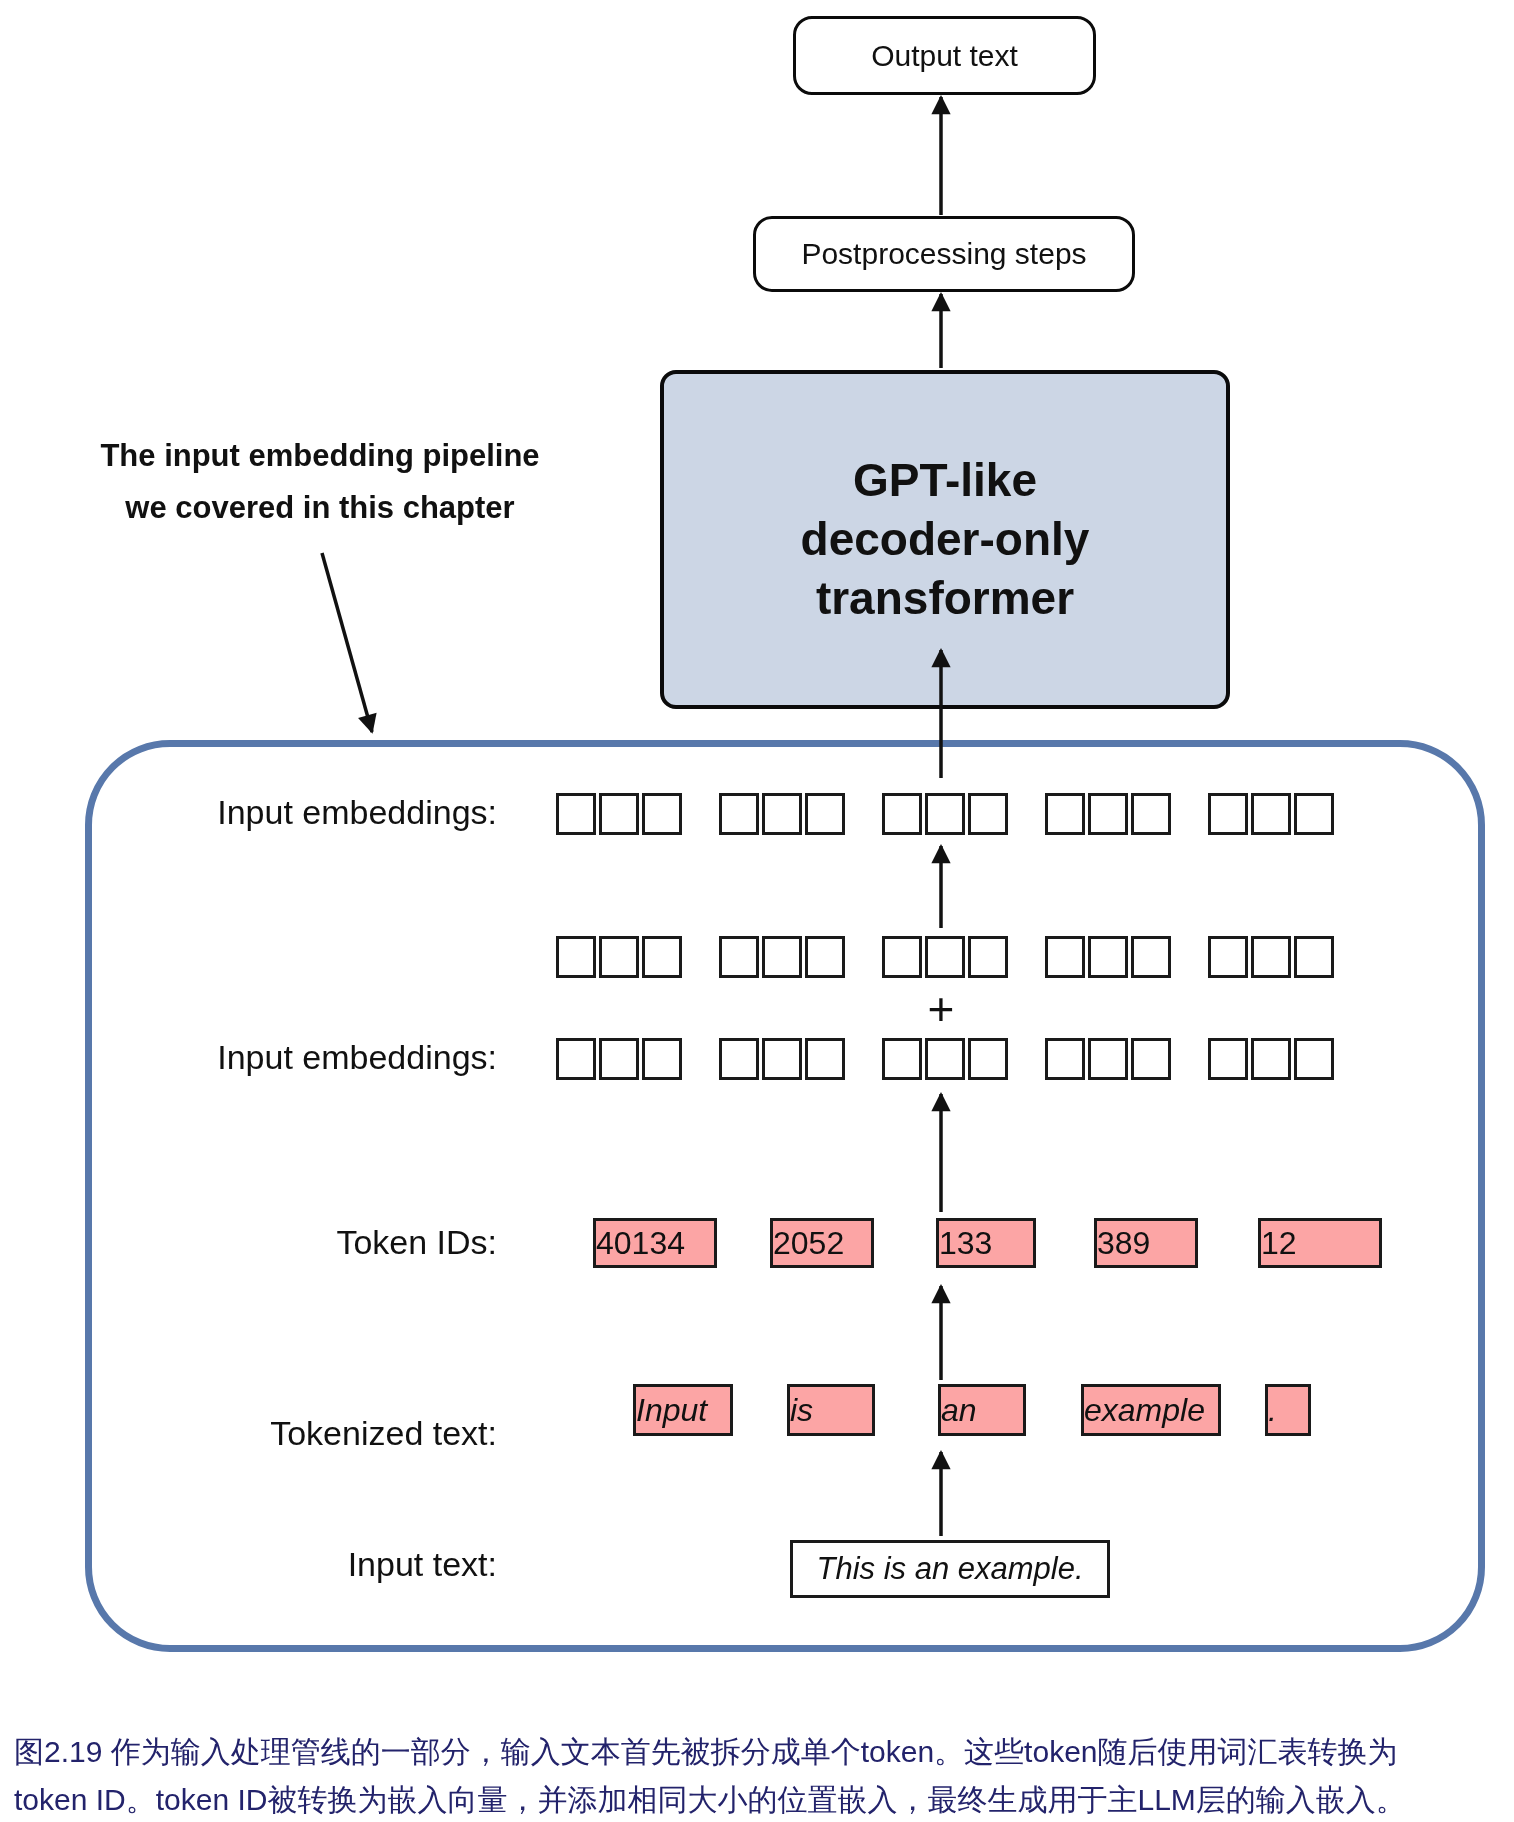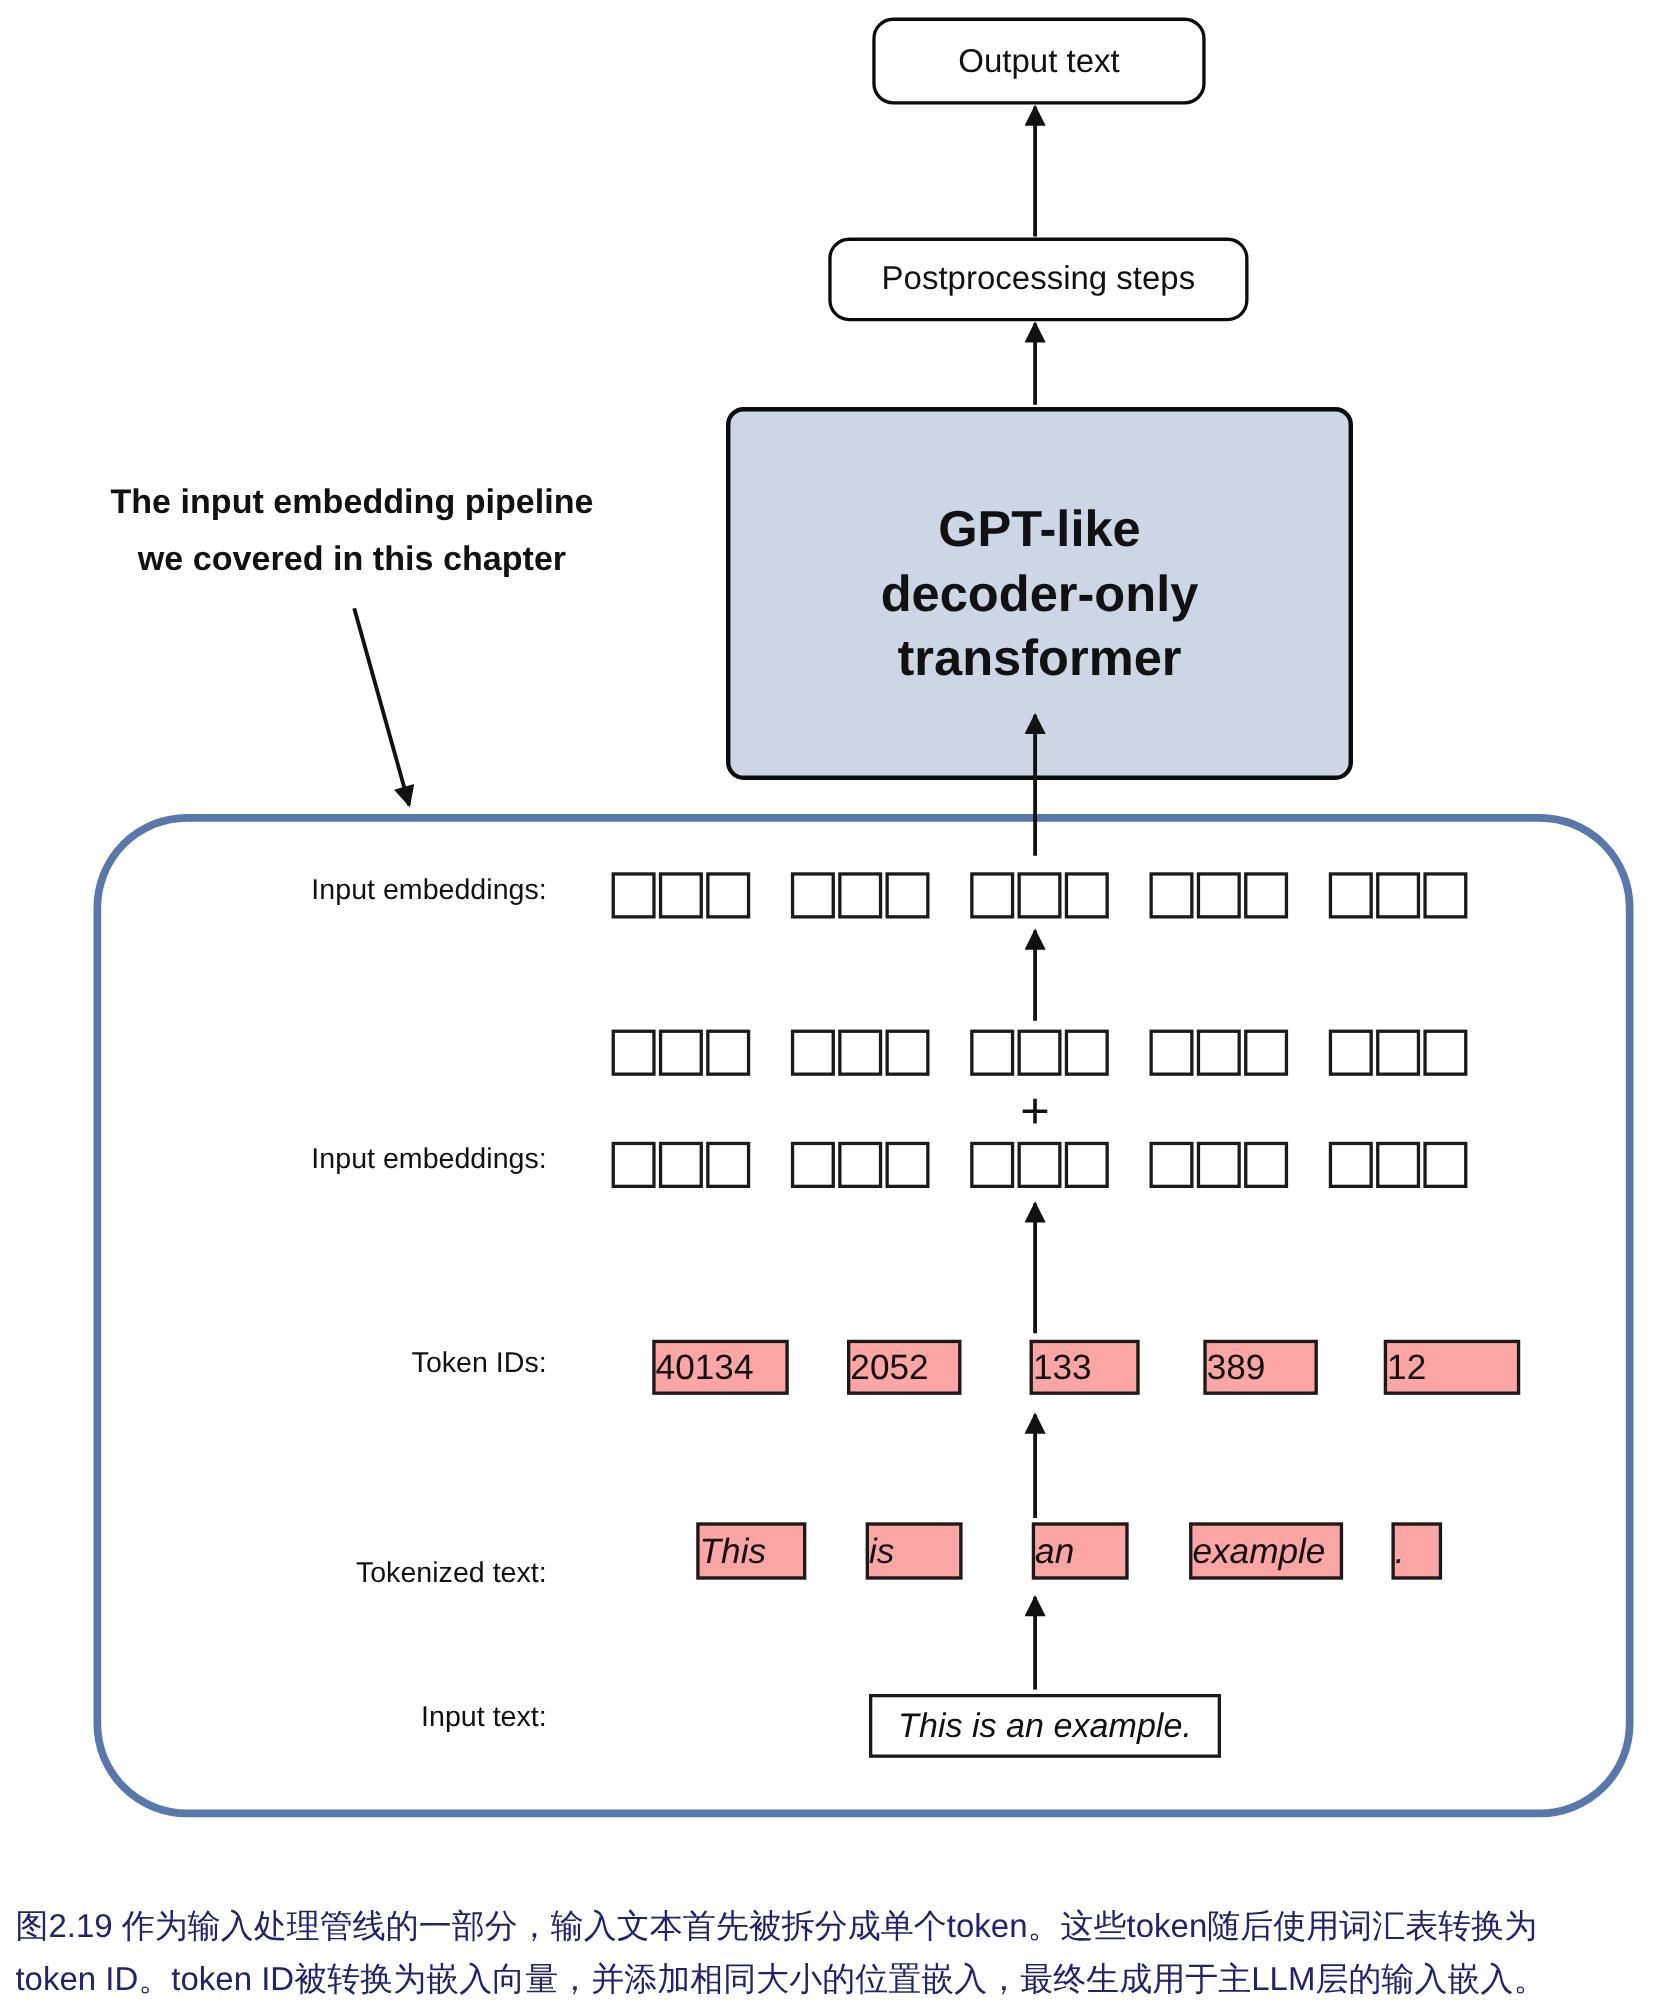--- a/index.html
+++ b/index.html
@@ -17,21 +17,21 @@
            display:flex;flex-direction:column;align-items:center;justify-content:center;
            font-size:46px;font-weight:bold;line-height:1.28;z-index:5;}
 
   .annotation{position:absolute;left:95px;top:430px;width:450px;text-align:center;
               font-size:31px;font-weight:bold;line-height:52px;z-index:10;}
 
   .pipeline-container{position:absolute;left:85px;top:740px;width:1400px;height:912px;
                       border:7px solid var(--container-border,#5878ab);border-radius:85px;
                       box-sizing:border-box;background:transparent;z-index:1;}
 
-  .row-label{position:absolute;left:100px;width:397px;text-align:right;font-size:26px;z-index:10;}
+  .row-label{position:absolute;left:100px;width:397px;text-align:right;font-size:34px;z-index:10;}
   .label-0{top:793px;}  .label-1{top:936px;}  .label-2{top:1038px;}
   .label-3{top:1223px;} .label-4{top:1390px;margin-top:24px;} .label-5{top:1545px;}
 
   .squares-row{position:absolute;left:0;width:1514px;height:44px;z-index:10;}
   .sq-group{position:absolute;top:0;display:flex;gap:3px;}
   .sq{width:40px;height:42px;border:3px solid #1a1a1a;box-sizing:border-box;background:#fff;}
 
   .plus{position:absolute;left:911px;top:984px;width:60px;height:50px;text-align:center;
         font-size:46px;font-weight:400;line-height:50px;z-index:10;}
 
@@ -161,21 +161,21 @@
   <div class="plus">+</div>
 
   <div id="tokenid-row">
       <div class="value-box" style="left: 557px; width: 124px; top: 1218px; height: 50px; line-height: 44px;">40134</div>
       <div class="value-box" style="left: 734px; width: 104px; top: 1218px; height: 50px; line-height: 44px;">2052</div>
       <div class="value-box" style="left: 900px; width: 100px; top: 1218px; height: 50px; line-height: 44px;">133</div>
       <div class="value-box" style="left: 1058px; width: 104px; top: 1218px; height: 50px; line-height: 44px;">389</div>
       <div class="value-box" style="left: 1222px; width: 124px; top: 1218px; height: 50px; line-height: 44px;">12</div>
     </div>
   <div id="token-row">
-      <div class="value-box italic" style="left: 597px; width: 100px; top: 1384px; height: 52px; line-height: 46px;">This</div>
+      <div class="value-box italic" style="left: 597px; width: 100px; top: 1384px; height: 52px; line-height: 46px;">Input</div>
       <div class="value-box italic" style="left: 751px; width: 88px; top: 1384px; height: 52px; line-height: 46px;">is</div>
       <div class="value-box italic" style="left: 902px; width: 88px; top: 1384px; height: 52px; line-height: 46px;">an</div>
       <div class="value-box italic" style="left: 1045px; width: 140px; top: 1384px; height: 52px; line-height: 46px;">example</div>
       <div class="value-box italic" style="left: 1229px; width: 46px; top: 1384px; height: 52px; line-height: 46px;">.</div>
     </div>
 
   <div class="input-text-box">This is an example.</div>
 
   <div class="caption">
     <div>图2.19 作为输入处理管线的一部分，输入文本首先被拆分成单个token。这些token随后使用词汇表转换为</div>

